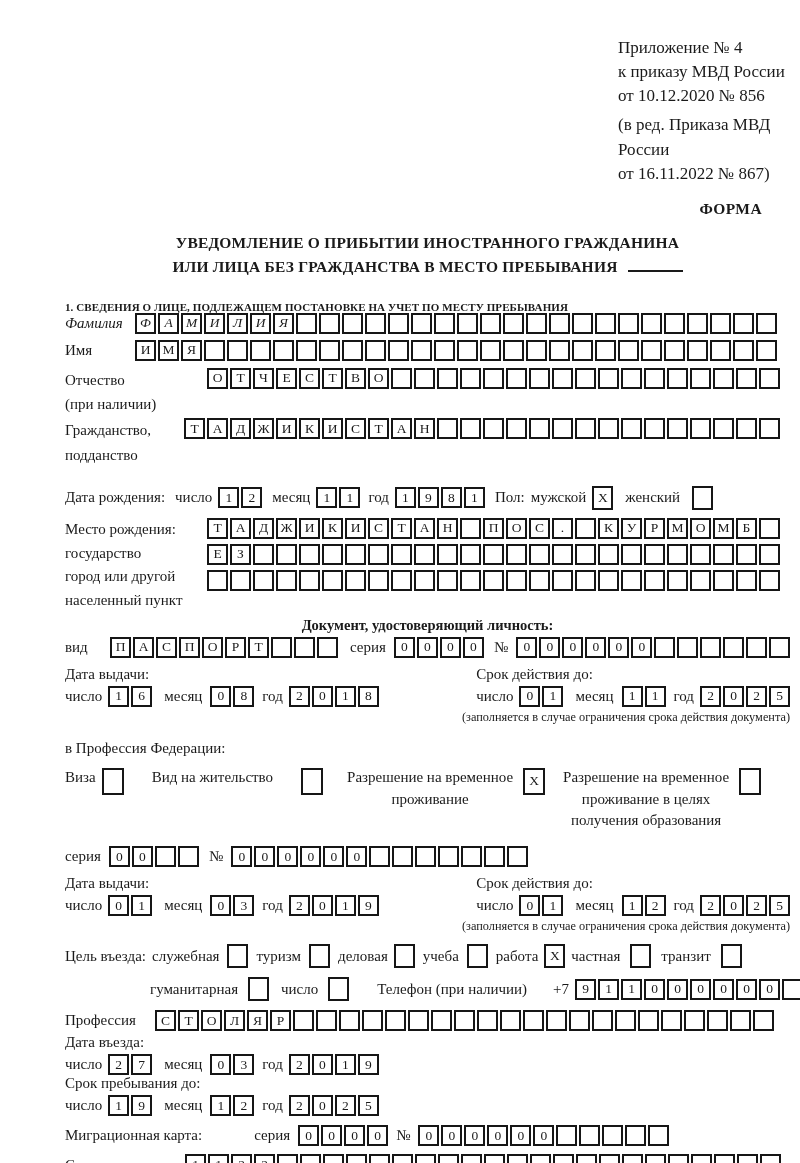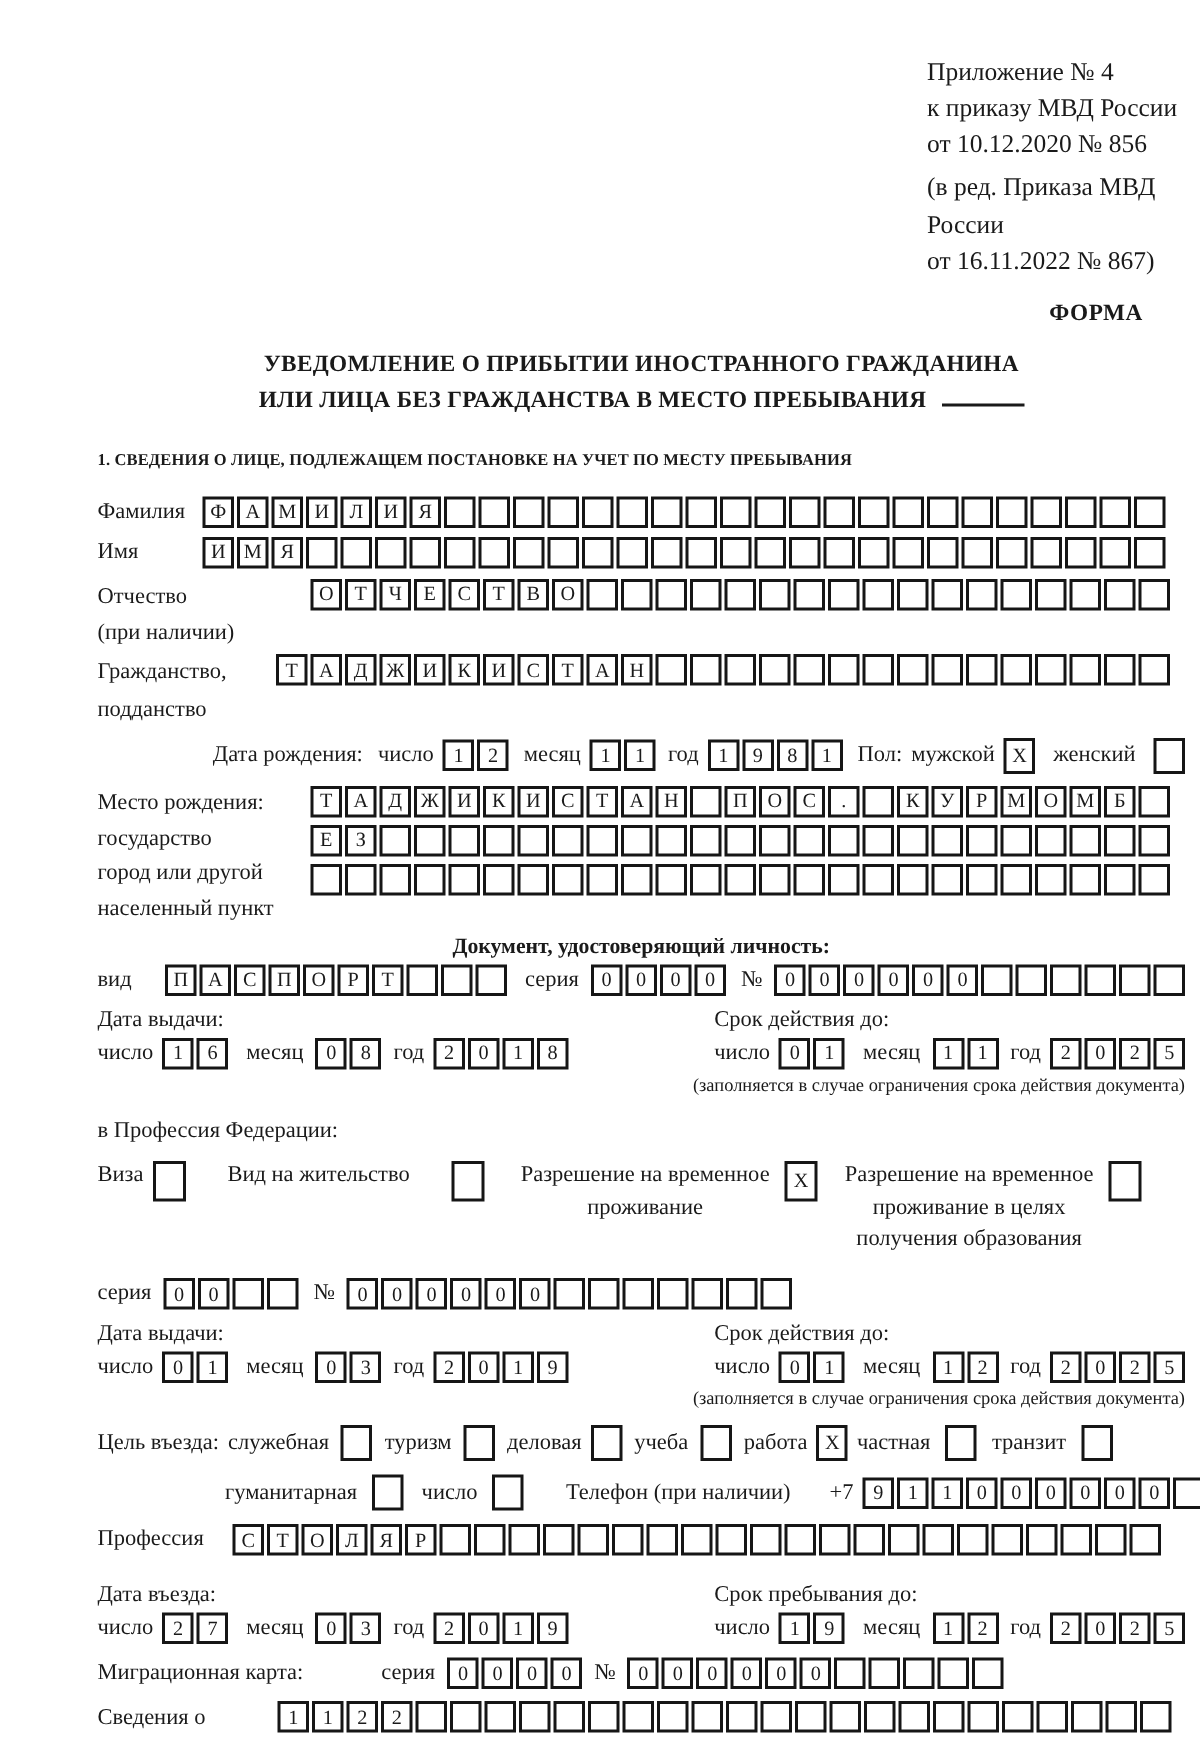--- a/index.html
+++ b/index.html
@@ -57,21 +57,21 @@
 
   <div class="forma">ФОРМА</div>
 
   <div class="title">
     <div>УВЕДОМЛЕНИЕ О ПРИБЫТИИ ИНОСТРАННОГО ГРАЖДАНИНА</div>
     <div><span>ИЛИ ЛИЦА БЕЗ ГРАЖДАНСТВА В МЕСТО ПРЕБЫВАНИЯ</span><span class="blankline"></span></div>
   </div>
 
   <div class="section-title">1. СВЕДЕНИЯ О ЛИЦЕ, ПОДЛЕЖАЩЕМ ПОСТАНОВКЕ НА УЧЕТ ПО МЕСТУ ПРЕБЫВАНИЯ</div>
 
-  <div class="row" style="margin-top:18px;">
+  <div class="row" style="font-style:italic;">
     <span class="lbl" style="width:70px;">Фамилия</span>
     <span class="cells">
         <span class="cell">Ф</span>
         <span class="cell">А</span>
         <span class="cell">М</span>
         <span class="cell">И</span>
         <span class="cell">Л</span>
         <span class="cell">И</span>
         <span class="cell">Я</span>
         <span class="cell"></span>
@@ -194,21 +194,21 @@
         <span class="cell"></span>
         <span class="cell"></span>
         <span class="cell"></span>
         <span class="cell"></span>
         <span class="cell"></span>
         <span class="cell"></span>
         <span class="cell"></span>
       </span>
   </div>
 
-  <div class="row" style="margin-top:7px;justify-content:flex-end;">
+  <div class="row" style="margin-top:19px;">
     <span class="lbl">Дата рождения:</span>
     <span class="lbl g10">число</span>
     <span class="cells g6">
         <span class="cell">1</span>
         <span class="cell">2</span>
       </span>
     <span class="lbl g10">месяц</span>
     <span class="cells g6">
         <span class="cell">1</span>
         <span class="cell">1</span>
@@ -598,21 +598,21 @@
         <span class="cell"></span>
         <span class="cell"></span>
         <span class="cell"></span>
         <span class="cell"></span>
         <span class="cell"></span>
         <span class="cell"></span>
         <span class="cell"></span>
       </span>
   </div>
 
-  <div class="dates" style="margin-top:18px;">
+  <div class="dates" style="margin-top:3px;flex-direction:column;">
     <div class="dg">
       <div class="dg-title">Дата въезда:</div>
       <div class="dg-row">
         <span>число</span>
         <span class="cells g6">
             <span class="cell">2</span>
             <span class="cell">7</span>
           </span>
         <span class="g12">месяц</span>
         <span class="cells g8">

